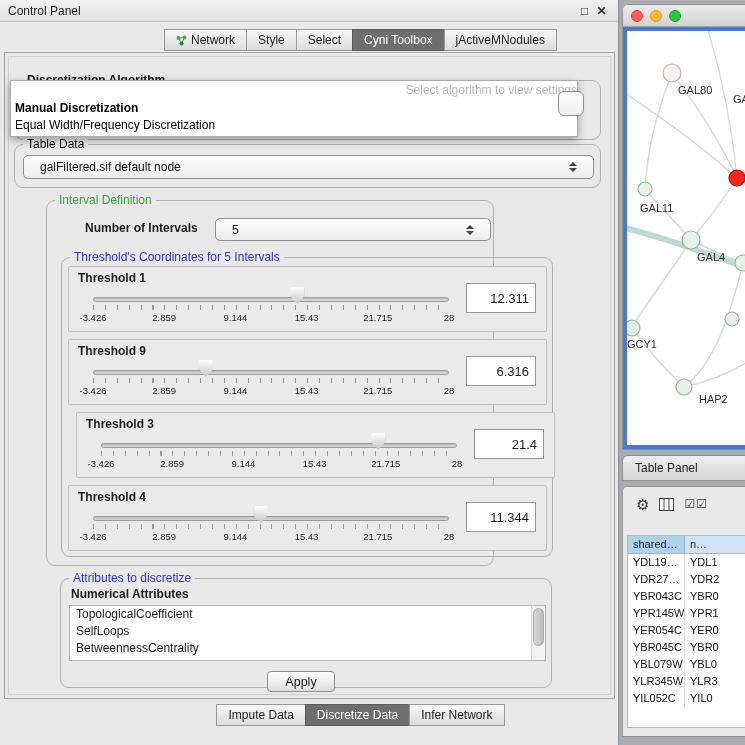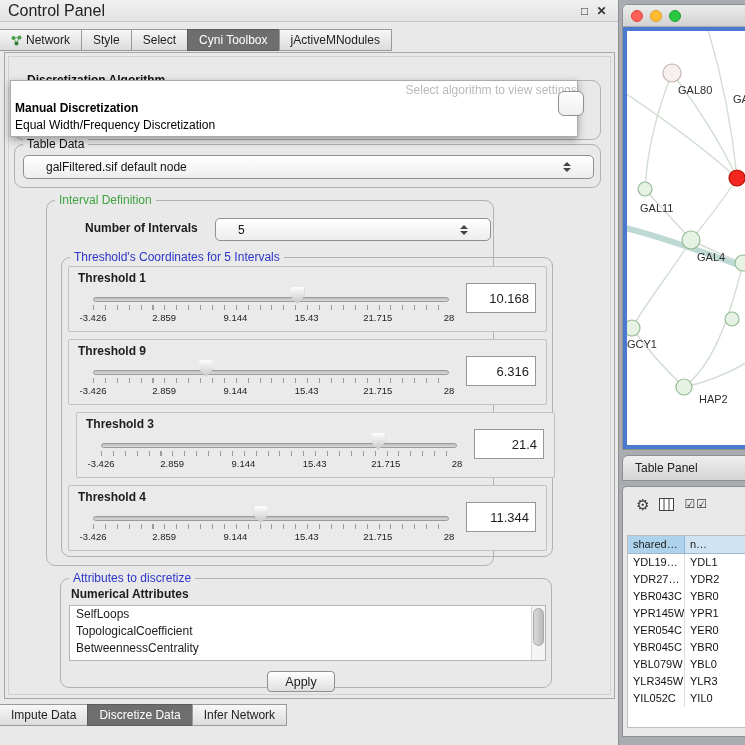--- a/index.html
+++ b/index.html
@@ -3,40 +3,40 @@
 <meta charset="utf-8">
 <style>
   *{margin:0;padding:0;box-sizing:border-box}
   html,body{width:745px;height:745px;overflow:hidden}
   body{font-family:"Liberation Sans",sans-serif;background:#a9adb2;position:relative;font-size:12px;color:#1c1c1c}
   #app{position:absolute;inset:0}
 
   
   .cp{position:absolute;left:0;top:0;width:619px;height:745px;background:#e9e9e9;border-right:1px solid #8f8f8f}
   .cp-titlebar{position:absolute;left:0;top:0;right:0;height:22px;background:linear-gradient(#f0f0f0,#e3e3e3);border-bottom:1px solid #c6c6c6;display:flex;align-items:center;padding:0 8px;color:#222}
-  .cp-title{flex:1;font-size:16px}
+  .cp-title{flex:1;font-size:12px}
   .tb-ic{width:17px;text-align:center;color:#333;cursor:default}
   .tb-ic.close{font-weight:bold}
 
-  .tabs{position:absolute;left:0;width:722px;display:flex;}
+  .tabs{position:absolute;left:0;width:722px;display:flex;justify-content:center}
   .tabs.top{top:29px}
   .tabs.bottom{top:704px}
   .tab{border:1px solid #999;background:linear-gradient(#f7f7f7,#dcdcdc);padding:3px 11px;font-size:12px;color:#222;margin-left:-1px;display:flex;align-items:center;gap:4px;white-space:nowrap;cursor:default}
   .tab.sel{background:#6e6e6e;color:#fff;border-color:#5c5c5c}
 
   .content{position:absolute;left:4px;top:52px;width:611px;height:647px;border:1px solid #a6a6a6;background:#e9e9e9}
   .content-inner{position:absolute;left:3px;top:3px;right:3px;bottom:3px;border:1px solid #d2d2d2}
 
   .group{position:absolute;border:1px solid #b2b2b2;border-radius:9px}
   .gtitle{position:absolute;top:-8px;left:8px;background:#e9e9e9;padding:0 4px;font-size:12px;color:#111;white-space:nowrap}
   .gtitle.green{color:#3fa33f}
   .gtitle.blue{color:#2b35c8}
   .bold{font-weight:bold}
 
-  .combo{position:absolute;border:1px solid #8f8f8f;border-radius:5px;background:linear-gradient(#ffffff,#ededed);display:flex;align-items:center;padding:0 22px;font-size:12px;color:#111;cursor:default}
+  .combo{position:absolute;border:1px solid #8f8f8f;border-radius:5px;background:linear-gradient(#ffffff,#ededed);display:flex;align-items:center;padding:0 16px;font-size:12px;color:#111;cursor:default}
   .combo .arrows{margin-left:auto;display:flex;flex-direction:column;gap:2px;align-items:center}
   .arr-up{width:0;height:0;border-left:4px solid transparent;border-right:4px solid transparent;border-bottom:4px solid #444}
   .arr-dn{width:0;height:0;border-left:4px solid transparent;border-right:4px solid transparent;border-top:4px solid #444}
 
   
   .popup{position:absolute;left:10px;top:80px;width:568px;height:57px;background:#fff;border:1px solid #ababab;box-shadow:0 3px 8px rgba(0,0,0,.35);z-index:20}
   .popup .ph{height:19px;line-height:19px;text-align:right;color:#b9b9b9;font-size:12px}
   .popup .opt{height:17px;line-height:17px;padding-left:4px;color:#000;font-size:12px;cursor:default}
   .combo-frag{position:absolute;left:558px;top:91px;width:26px;height:25px;border:1px solid #8f8f8f;border-radius:6px;background:linear-gradient(#fff,#efefef);z-index:30}
 
@@ -171,21 +171,21 @@
             <div class="slider-thumb" style="left: 221.401px;"></div>
             <div class="tick-strip"></div>
             <div class="tick-labels">
               <span style="left:0%">-3.426</span>
               <span style="left:20%">2.859</span>
               <span style="left:40%">9.144</span>
               <span style="left:60%">15.43</span>
               <span style="left:80%">21.715</span>
               <span style="left:100%">28</span>
             </div>
-            <div class="val-box">10.168</div>
+            <div class="val-box">12.311</div>
           </div>
 
           <div class="thr-block" style="top: 81px;">
             <div class="thr-label">Threshold 9</div>
             <div class="slider-track"></div>
             <div class="slider-thumb" style="left: 130.019px;"></div>
             <div class="tick-strip"></div>
             <div class="tick-labels">
               <span style="left:0%">-3.426</span>
               <span style="left:20%">2.859</span>
@@ -230,23 +230,23 @@
           </div>
 
       </div>
     </div>
 
     <div class="group" style="left:60px;top:578px;width:492px;height:110px">
       <span class="gtitle blue">Attributes to discretize</span>
       <div class="bold" style="position:absolute;left:10px;top:8px">Numerical Attributes</div>
       <div class="listbox">
 
+          <div class="attr-item">TopologicalCoefficient</div>
+
           <div class="attr-item">SelfLoops</div>
-
-          <div class="attr-item">TopologicalCoefficient</div>
 
           <div class="attr-item">BetweennessCentrality</div>
 
         <div class="vscroll">
             <div class="vthumb"></div>
           </div>
       </div>
     </div>
 
     <div class="btn" style="left:267px;top:671px;width:68px;height:21px">Apply</div>

